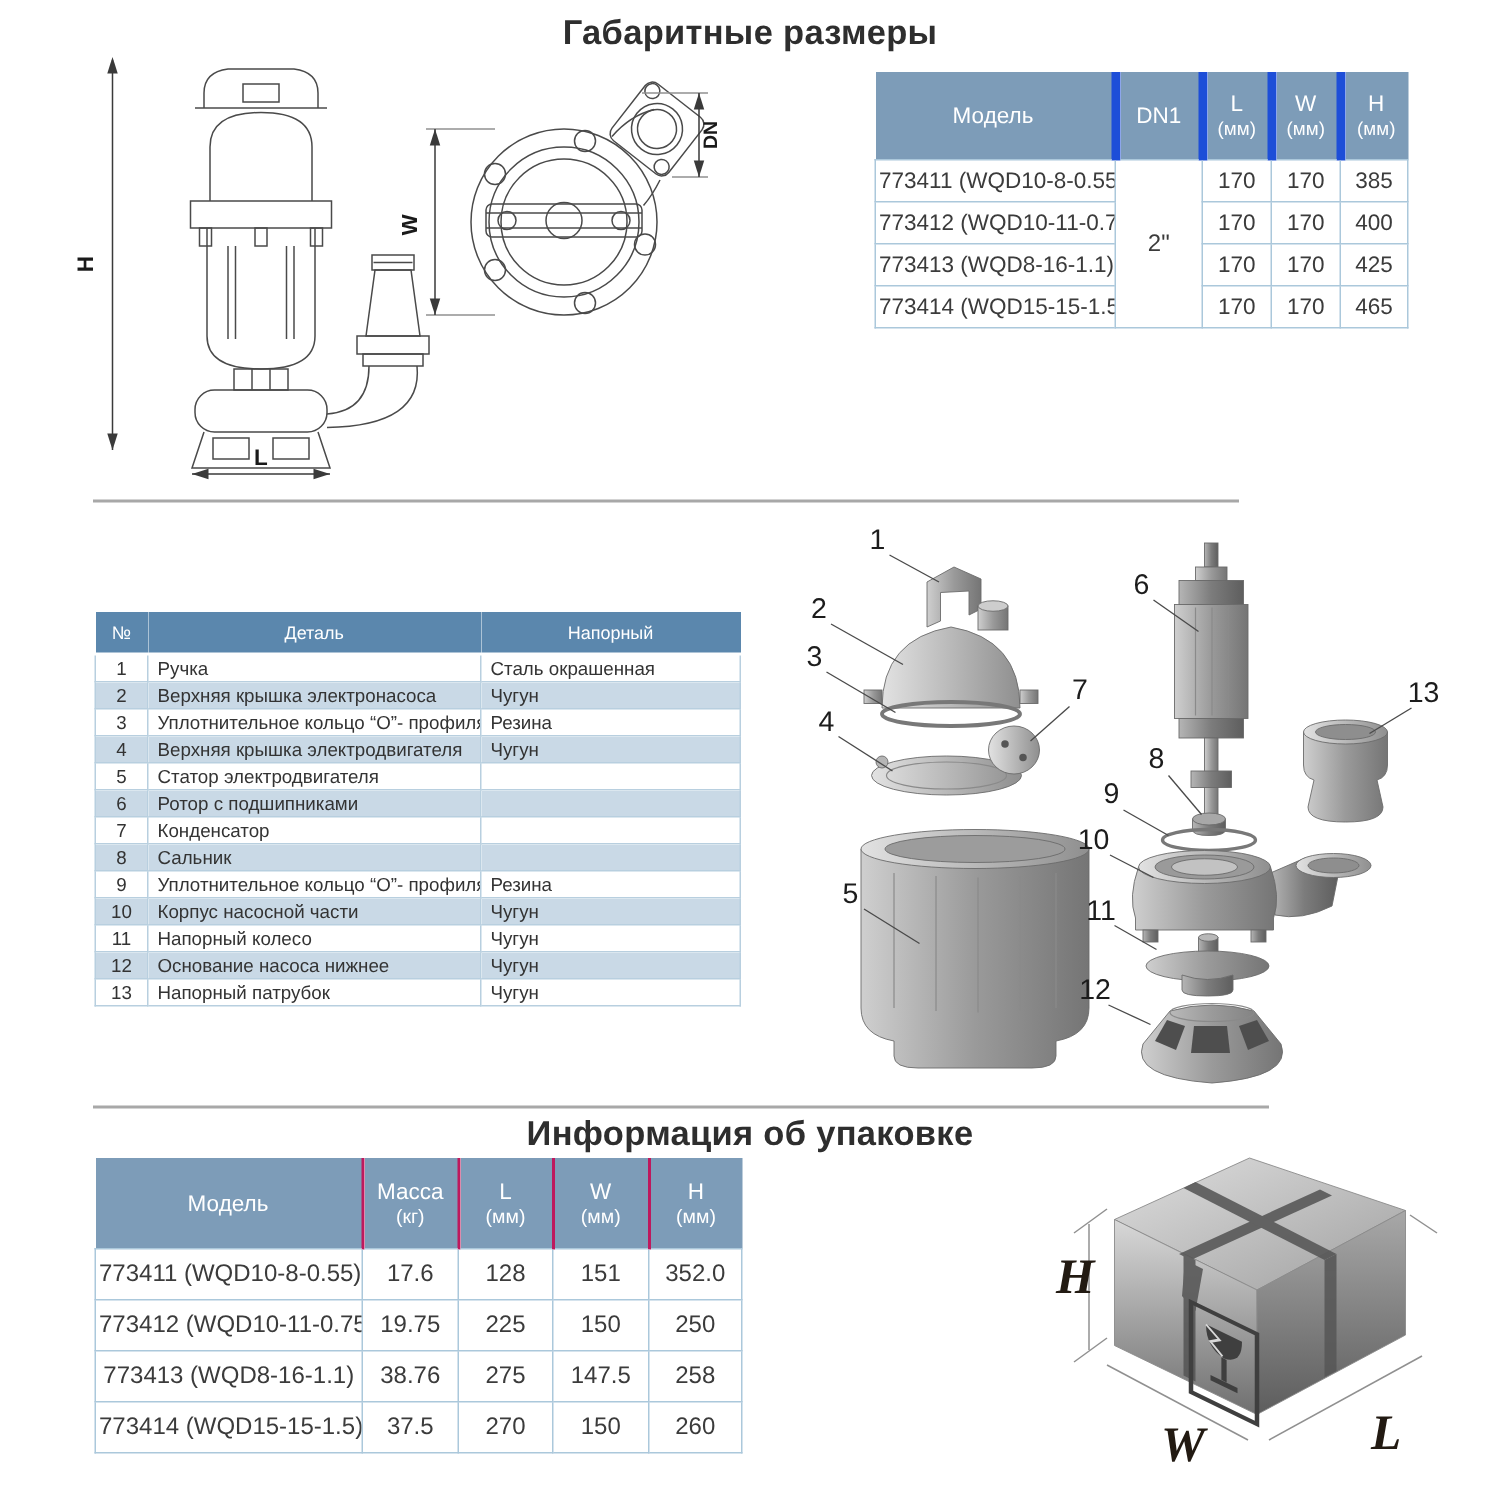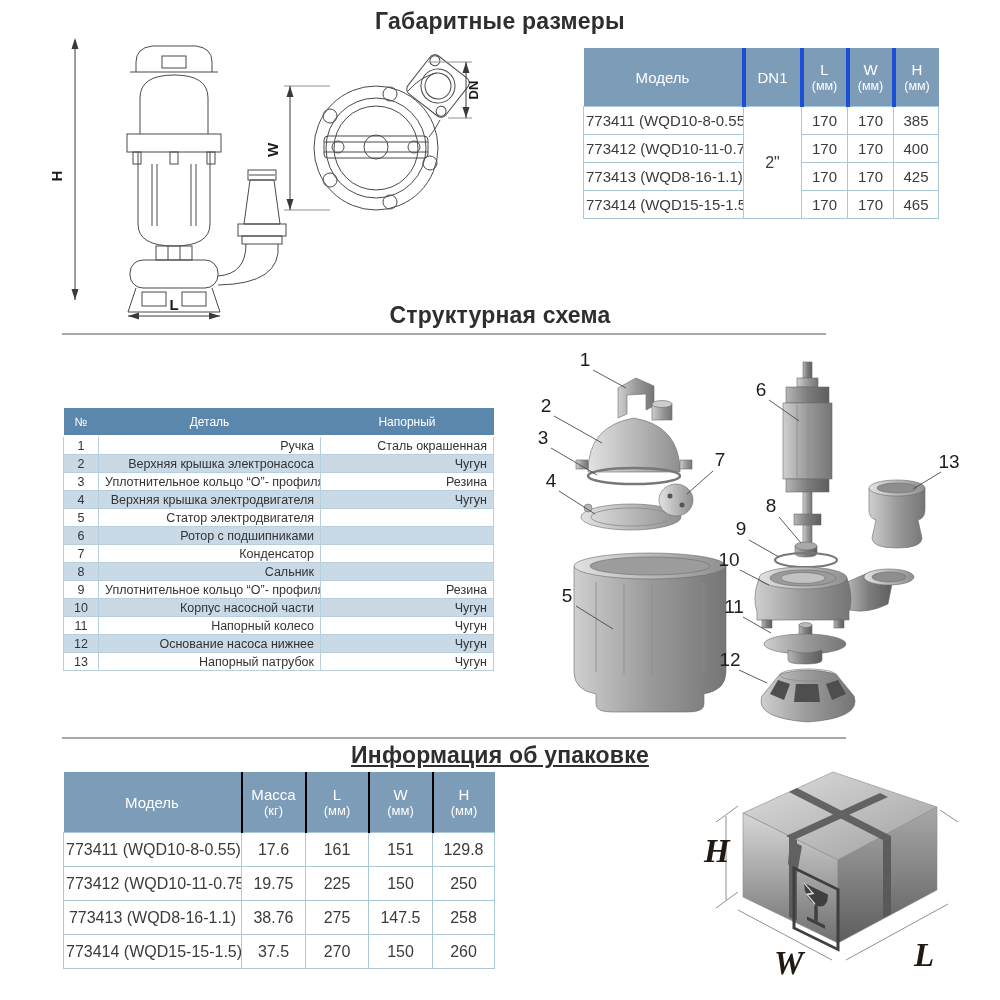--- a/index.html
+++ b/index.html
@@ -8,40 +8,40 @@
   .title{position:absolute;left:0;width:1000px;text-align:center;
          font-size:23px;font-weight:700;color:#2e2e2e;letter-spacing:.2px;}
   .divider{position:absolute;height:2px;background:#a8a8a8;}
 
   table{border-collapse:collapse;table-layout:fixed;}
   td,th{overflow:hidden;white-space:nowrap;}
 
   
   .dim-table{position:absolute;left:583px;top:48px;width:355px;}
   .dim-table th{background:#7d9cb8;color:#fff;font-weight:400;font-size:15px;
-                height:56px;border-left:4px solid #1d4ed8;vertical-align:middle;text-align:center;}
+                height:56px;border-left:6px solid #1d4ed8;vertical-align:middle;text-align:center;}
   .dim-table th:first-child{border-left:none;}
   .dim-table .hs{font-size:12.5px;margin-top:1px;}
   .dim-table td{border:1px solid #abc8db;background:#fff;color:#3b3b3b;
                 font-size:15px;text-align:center;height:27px;padding:0 2px;}
   .dim-table td.dn{font-size:16px;}
 
   
   .parts-table{position:absolute;left:63px;top:408px;width:430px;}
   .parts-table th{background:#5b87ad;color:#fff;font-weight:400;font-size:12px;
                   height:25px;text-align:center;border-bottom:2px solid #fff;}
   .parts-table td{font-size:12.5px;height:17px;border:1px solid #b8cfdf;
-                  color:#333;padding:0 6px;background:#fff;text-align:right;}
+                  color:#333;padding:0 6px;background:#fff;}
   .parts-table td.num{text-align:center;padding:0 2px;}
   .parts-table tbody tr:nth-child(even) td{background:#c9d9e6;}
 
   
   .pack-table{position:absolute;left:63px;top:772px;width:431px;}
   .pack-table th{background:#7d9cb8;color:#fff;font-weight:400;font-size:15px;
-                 height:58px;border-left:2px solid #000000;vertical-align:middle;text-align:center;}
+                 height:58px;border-left:2px solid #be185d;vertical-align:middle;text-align:center;}
   .pack-table th:first-child{border-left:none;}
   .pack-table .hs{font-size:13px;margin-top:0;}
   .pack-table td{border:1px solid #abc8db;background:#fff;color:#3b3b3b;
                  font-size:16px;text-align:center;height:33px;padding:0 2px;}
 
   svg{position:absolute;}
   .tl{stroke:#4a4a4a;stroke-width:1;fill:none;}
   .dimline{stroke:#3a3a3a;stroke-width:1;fill:none;}
   .dimarrow{fill:#3a3a3a;stroke:none;}
   .dimlbl{font-family:"Liberation Sans",sans-serif;font-weight:700;font-size:15px;fill:#1a1a1a;}
@@ -196,21 +196,20 @@
       </tr>
       <tr>
         <td>773414 (WQD15-15-1.5)</td>
         <td>170</td>
         <td>170</td>
         <td>465</td>
       </tr>
     </tbody>
   </table>
 
-  <div class="title" style="top:302px;">Структурная схема</div>
   <div class="divider" style="left:62px;top:333px;width:764px;"></div>
 
   <table class="parts-table">
     <colgroup>
         <col style="width:35px">
         <col style="width:222px">
         <col style="width:173px">
       </colgroup>
     <thead>
       <tr>
@@ -411,21 +410,21 @@
       <text class="co" x="271" y="170">8</text>
       <text class="co" x="241" y="193">9</text>
       <text class="co" x="229" y="224">10</text>
       <text class="co" x="234" y="271">11</text>
       <text class="co" x="230" y="324">12</text>
       <text class="co" x="449" y="126">13</text>
     </g>
   </svg>
 
   <div class="divider" style="left:62px;top:737px;width:784px;"></div>
-  <div class="title" style="top:742px;text-decoration:underline;">Информация об упаковке</div>
+  <div class="title" style="top:742px;">Информация об упаковке</div>
 
   <table class="pack-table">
     <colgroup>
         <col style="width:178px">
         <col style="width:64px">
         <col style="width:63px">
         <col style="width:64px">
         <col style="width:62px">
       </colgroup>
     <thead>
@@ -446,23 +445,23 @@
         <th>
             <div>H</div>
             <div class="hs">(мм)</div>
           </th>
       </tr>
     </thead>
     <tbody>
       <tr>
         <td>773411 (WQD10-8-0.55)</td>
         <td>17.6</td>
-        <td>161</td>
+        <td>128</td>
         <td>151</td>
-        <td>129.8</td>
+        <td>352.0</td>
       </tr>
       <tr>
         <td>773412 (WQD10-11-0.75)</td>
         <td>19.75</td>
         <td>225</td>
         <td>150</td>
         <td>250</td>
       </tr>
       <tr>
         <td>773413 (WQD8-16-1.1)</td>

